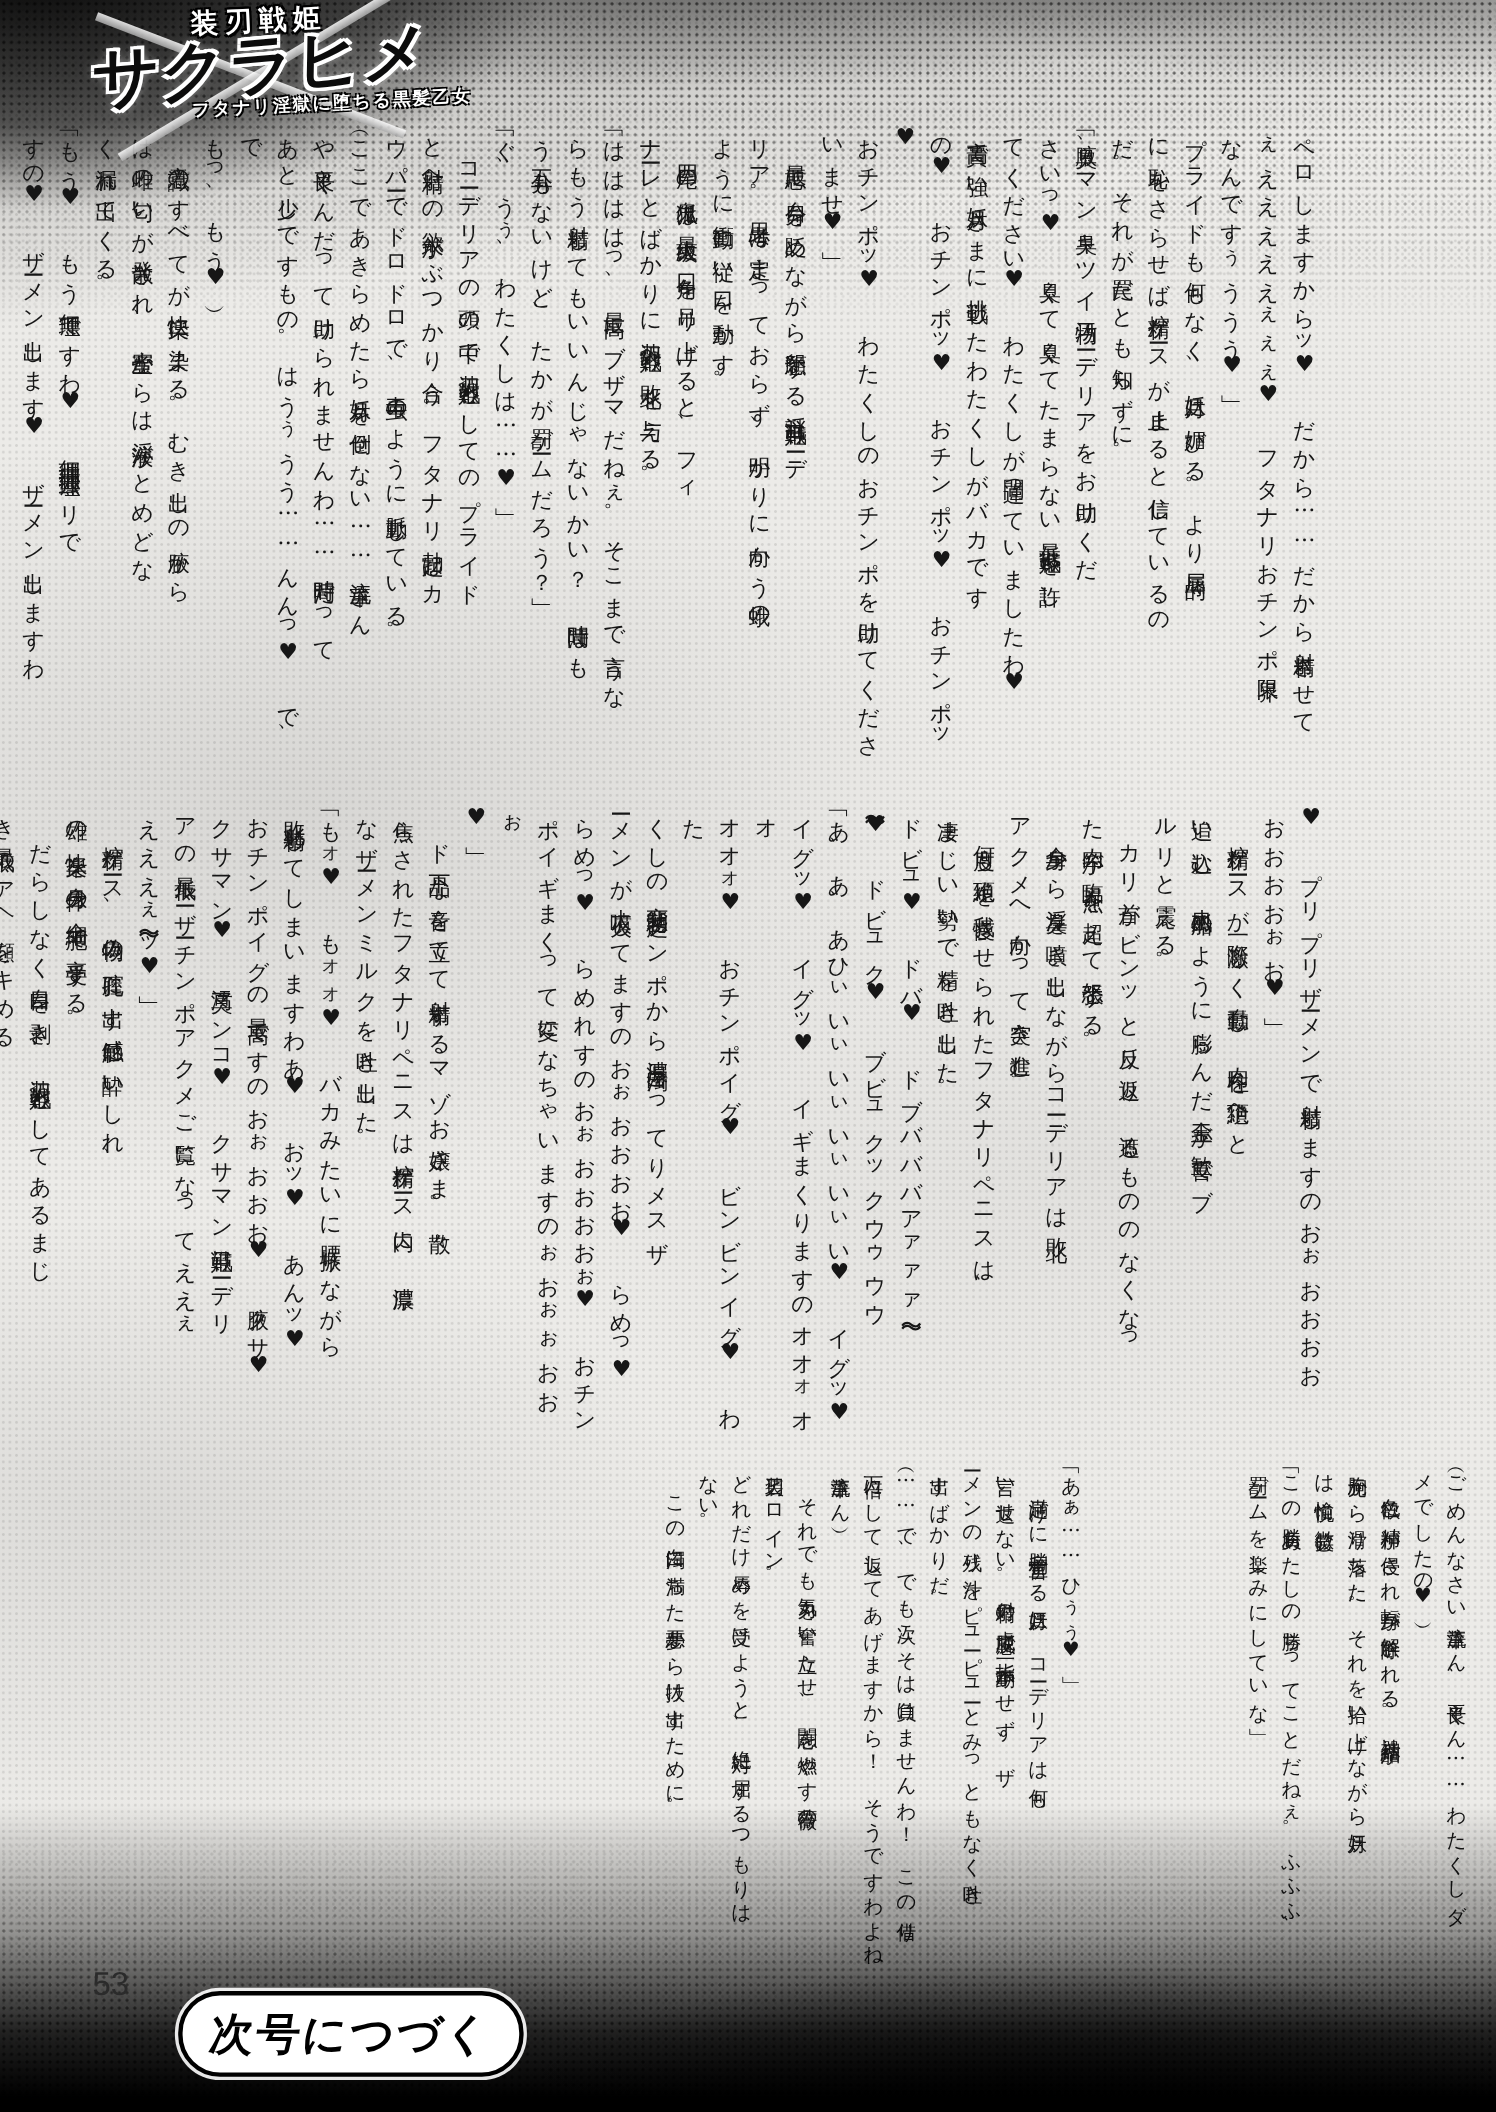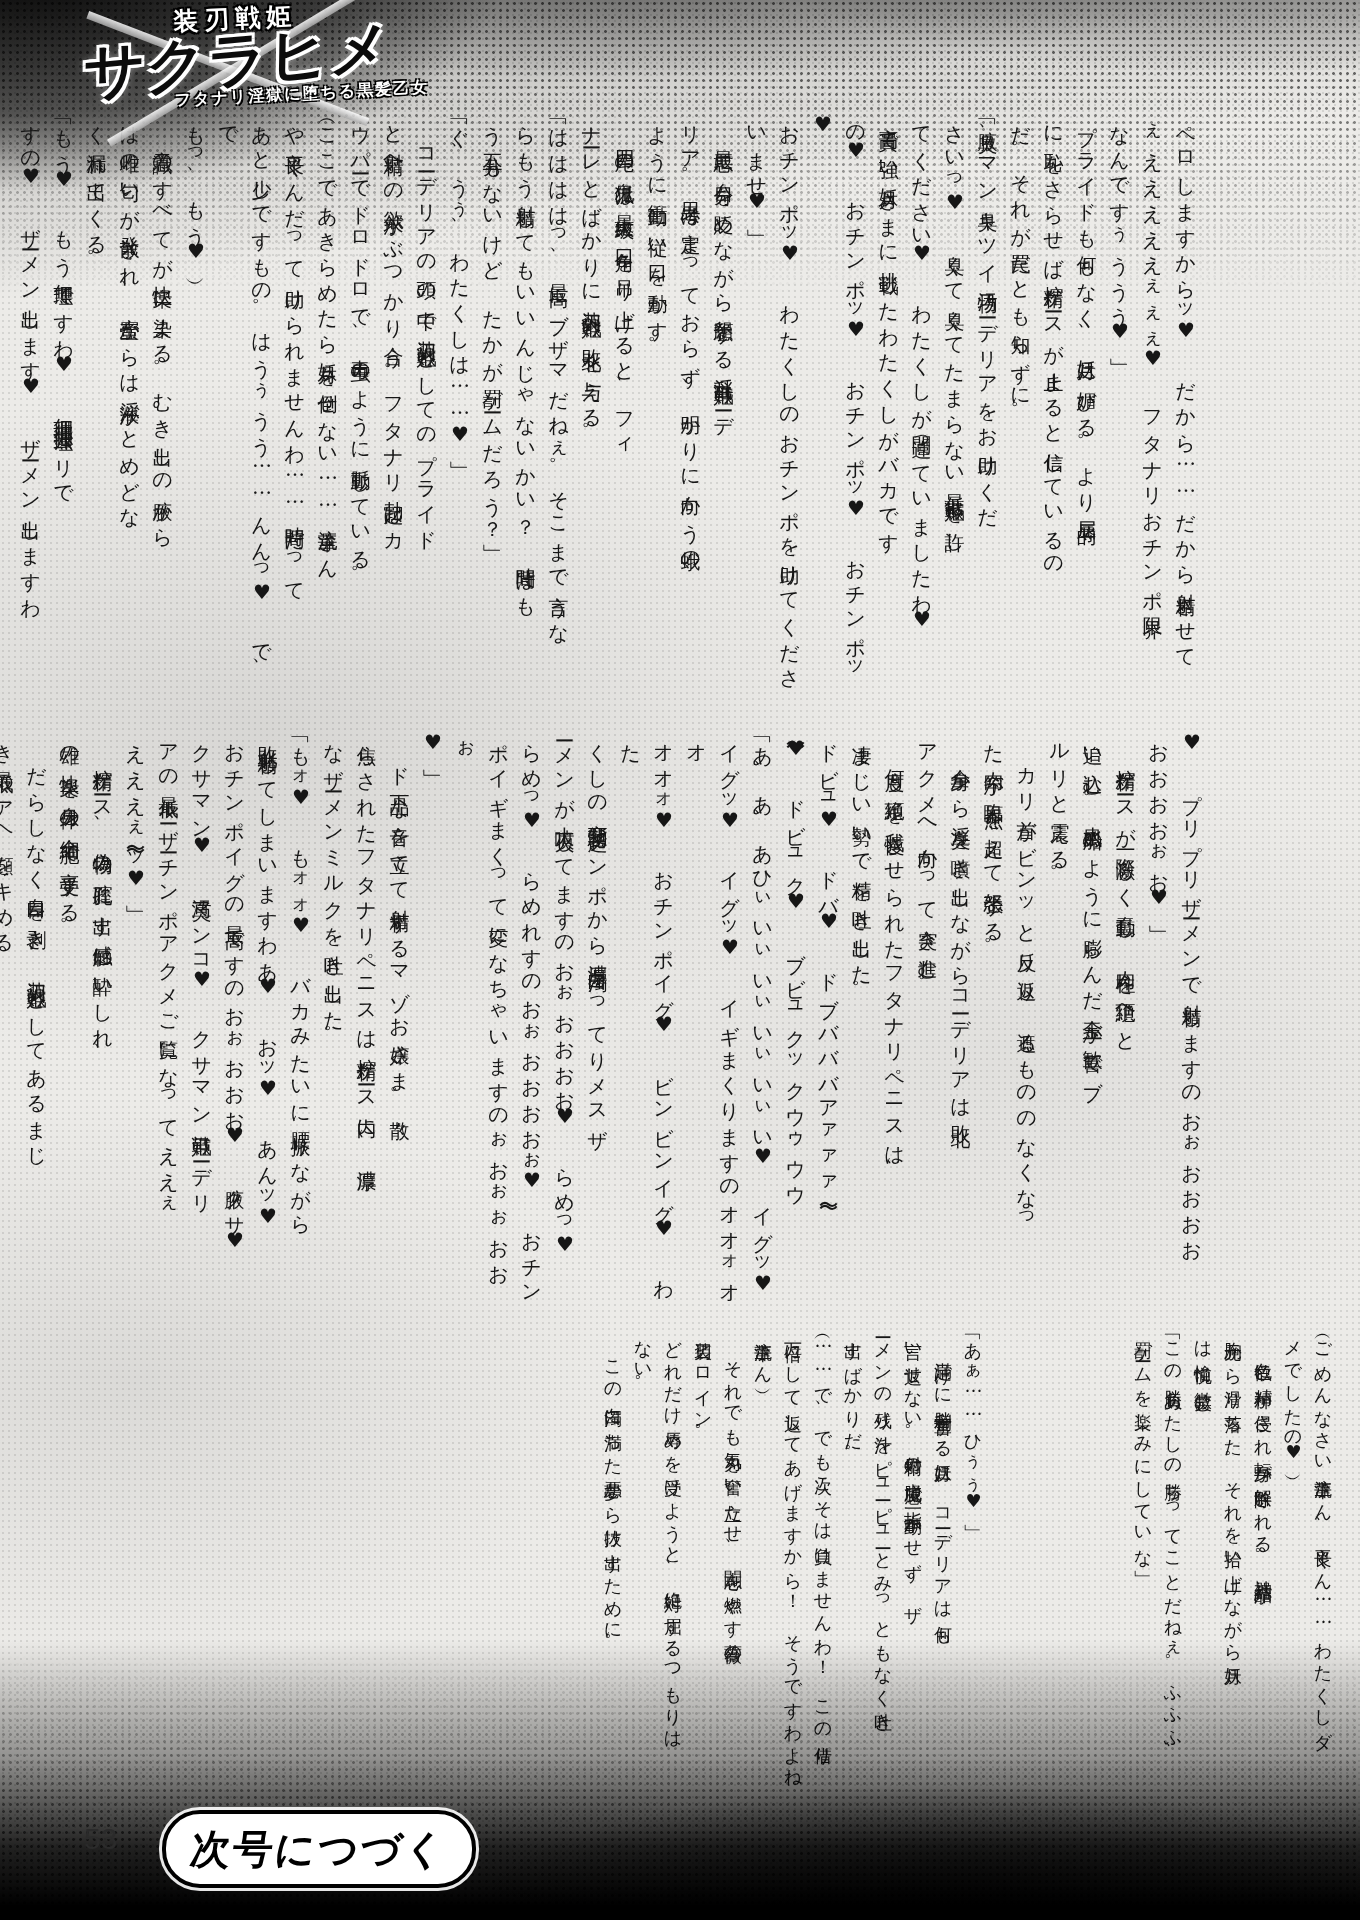--- a/index.html
+++ b/index.html
@@ -72,21 +72,21 @@
   }
   .band p { margin:0; padding:0; }
   .band1, .band2 { font-size:20px; line-height:33px; letter-spacing:3px; height:572px; }
   .band1 { top:112px;  right:158px; }
   .band2 { top:730px;  right:152px; }
   .band3a, .band3b { font-size:18px; line-height:30px; letter-spacing:2px; height:478px; }
   .band3a { top:1328px; right:22px; }
   .band3b { top:1328px; right:372px; }
 
   
-  .page-number { position:absolute; left:84px; top:1788px; z-index:4; font-size:30px; color:#2b2b2b; font-family:Liberation Sans, sans-serif;margin-top:34px; }
+  .page-number { position:absolute; left:84px; top:1788px; z-index:4; font-size:30px; color:#2b2b2b; font-family:Liberation Sans, sans-serif; }
   .next-badge {
     position:absolute; left:162px; top:1810px; z-index:4; width:306px; height:70px;
     background:#fff; border:4px solid #000; border-radius:38px;
     box-shadow:0 0 0 3px rgba(255,255,255,0.9);
     display:flex; align-items:center; justify-content:center;
   }
   .next-badge span { font-size:40px; font-weight:bold; color:#000; letter-spacing:2px; transform:skewX(-8deg); }
 </style>
 </head>
 <body>

